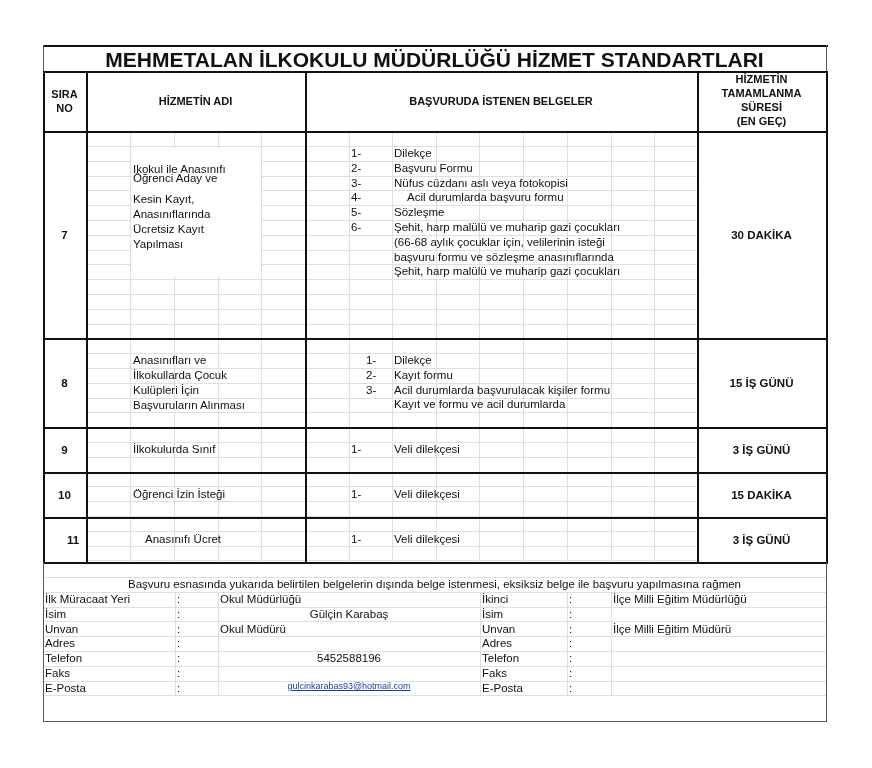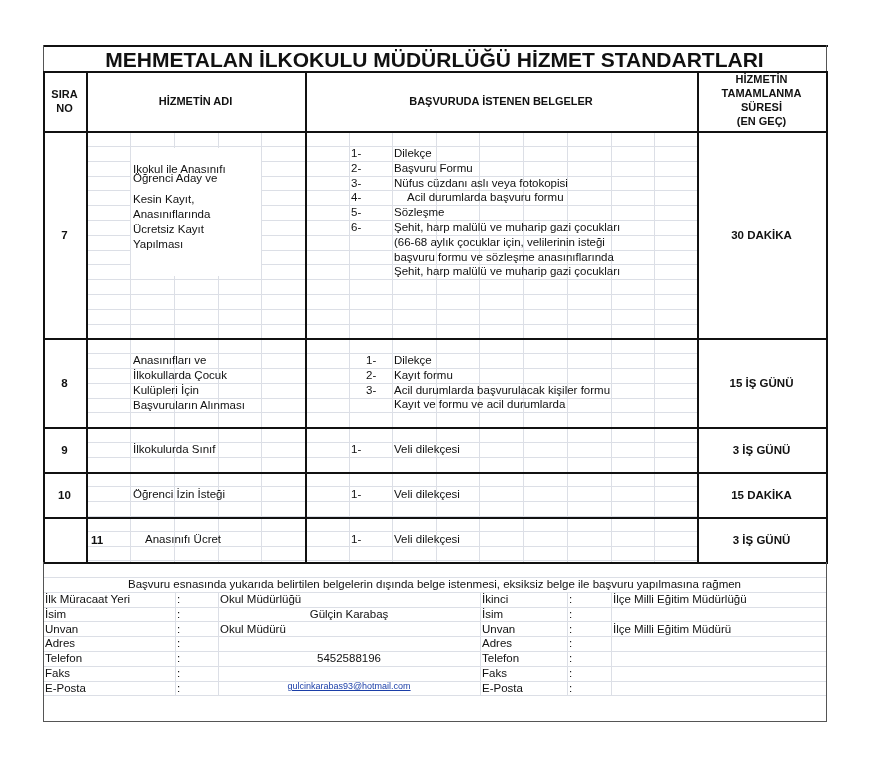--- a/index.html
+++ b/index.html
@@ -143,21 +143,21 @@
     <div class="txt bold center" style="left: 43px; width: 43px; top: 442.5px;">9</div>
     <div class="txt " style="left: 133px; top: 442px;">İlkokulurda Sınıf</div>
     <div class="txt " style="left: 351px; top: 442px;">1-</div>
     <div class="txt " style="left: 394px; top: 442px;">Veli dilekçesi</div>
     <div class="txt bold center" style="left: 697px; width: 129px; top: 442.5px;">3 İŞ GÜNÜ</div>
     <div class="txt bold center" style="left: 43px; width: 43px; top: 487.5px;">10</div>
     <div class="txt " style="left: 133px; top: 487px;">Öğrenci İzin İsteği</div>
     <div class="txt " style="left: 351px; top: 487px;">1-</div>
     <div class="txt " style="left: 394px; top: 487px;">Veli dilekçesi</div>
     <div class="txt bold center" style="left: 697px; width: 129px; top: 487.5px;">15 DAKİKA</div>
-    <div class="txt bold center" style="left: 43px; width: 60px; top: 532.5px; padding-left: 24px;">11</div>
+    <div class="txt bold center" style="left: 43px; width: 60px; top: 532.5px;">11</div>
     <div class="txt " style="left: 137px; top: 532px; margin-left: 8px;">Anasınıfı Ücret</div>
     <div class="txt " style="left: 351px; top: 532px;">1-</div>
     <div class="txt " style="left: 394px; top: 532px;">Veli dilekçesi</div>
     <div class="txt bold center" style="left: 697px; width: 129px; top: 532.5px;">3 İŞ GÜNÜ</div>
     <div class="txt center" style="left: 43px; width: 783px; top: 577px;">Başvuru esnasında yukarıda belirtilen belgelerin dışında belge istenmesi, eksiksiz belge ile başvuru yapılmasına rağmen</div>
     <div class="txt " style="left: 45px; top: 592px;">İlk Müracaat Yeri</div>
     <div class="txt " style="left: 177px; top: 592px;">:</div>
     <div class="txt " style="left: 220px; top: 592px;">Okul Müdürlüğü</div>
     <div class="txt " style="left: 45px; top: 606.8px;">İsim</div>
     <div class="txt " style="left: 177px; top: 606.8px;">:</div>

